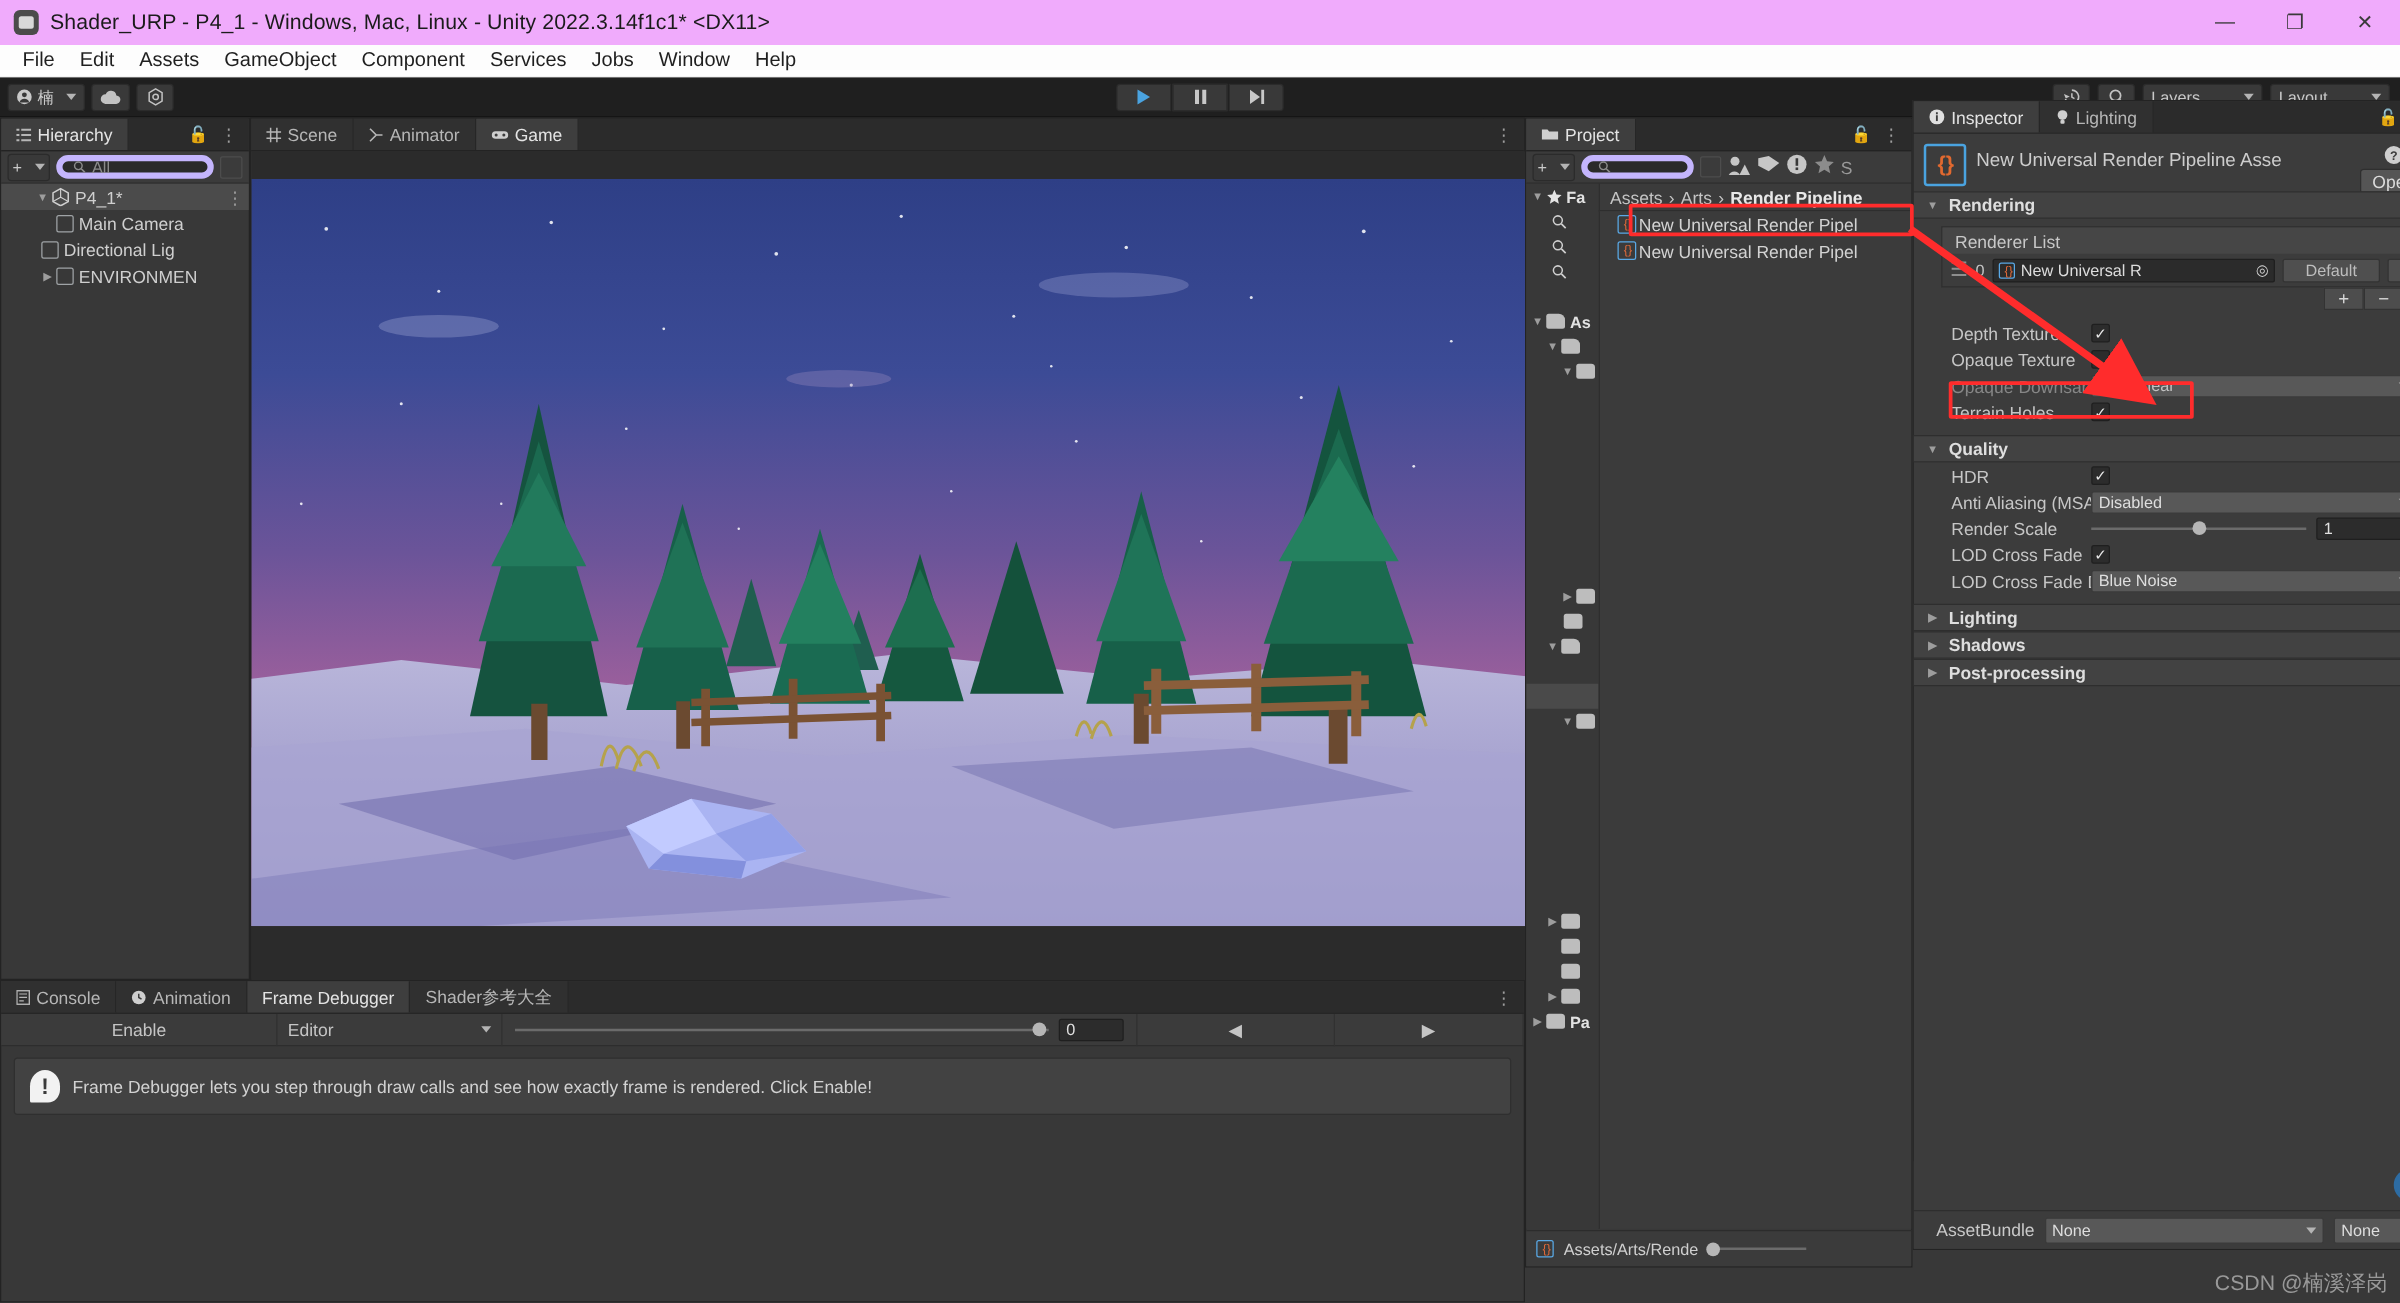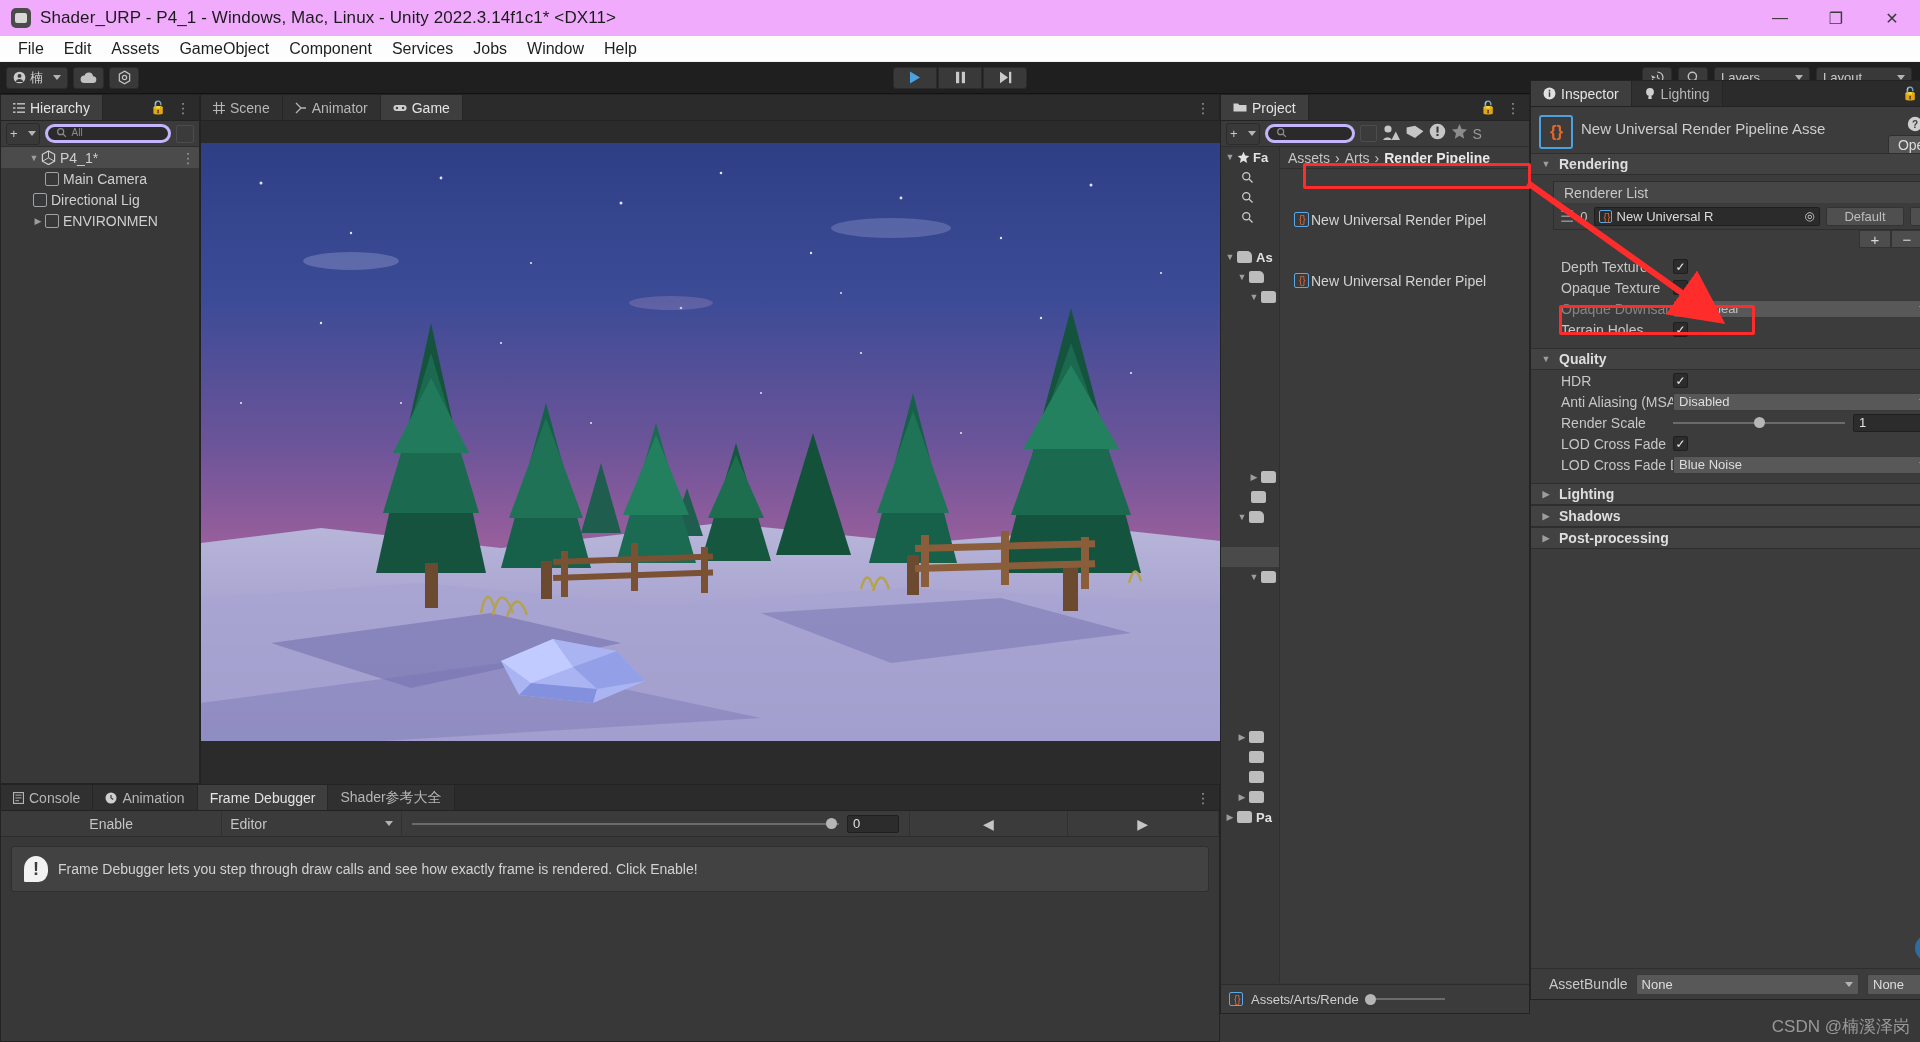--- a/index.html
+++ b/index.html
@@ -80,22 +80,22 @@
   .ptab.active{background:#3e3e3e;color:#e4e4e4;}
   .tabspacer{flex:1;background:#2b2b2b;}
   .tabicons{display:flex;align-items:center;gap:9px;padding:0 9px;background:#2b2b2b;}
   .lockicon,.dotsicon{color:#9a9a9a;font-size:13px;}
 
   .subbar{
     height:26px;background:#3b3b3b;display:flex;align-items:center;
     gap:5px;padding:0 5px;border-bottom:1px solid #2d2d2d;
   }
   .srch{
-    height:19px;background:#2a2a2a;border:3px solid #c4b5fd;border-radius:10px;
-    display:flex;padding:0 8px;gap:5px;color:#8b8b8b;font-size:10px;
+    height:19px;background:#2a2a2a;border:5px solid #c4b5fd;border-radius:10px;
+    display:flex;align-items:center;padding:0 8px;gap:5px;color:#8b8b8b;font-size:13px;
   }
 
   
   #hierarchy{left:0;top:94px;width:200px;height:690px;}
   .hrow{height:21px;display:flex;align-items:center;font-size:14px;color:#cfcfcf;padding-right:4px;white-space:nowrap;}
   .hrow.sel{background:#4b4b4b;}
   .arrow{width:14px;text-align:center;color:#9d9d9d;font-size:9px;flex:none;}
   .cubeicon{
     width:14px;height:14px;margin-right:4px;flex:none;
     border:1.6px solid #9fa3a6;border-radius:2px;
@@ -117,21 +117,21 @@
   .trow.sel{background:#4a4a4a;}
   .folder{width:15px;height:12px;background:#bdbdbd;border-radius:2px 3px 2px 2px;flex:none;margin-right:4px;}
   .folder.open{background:#bdbdbd;border-top-right-radius:5px;}
   .breadcrumb{
     position:absolute;left:58px;top:52px;right:0;height:22px;background:#3b3b3b;
     display:flex;align-items:center;gap:5px;padding:0 8px;font-size:14px;color:#c5c5c5;
     border-bottom:1px solid #2e2e2e;border-left:1px solid #2e2e2e;
   }
   .breadcrumb .last{color:#e8e8e8;font-weight:bold;}
   .assetlist{position:absolute;left:58px;top:74px;right:0;bottom:30px;background:#3b3b3b;border-left:1px solid #2e2e2e;}
-  .arow{height:21px;display:flex;align-items:center;padding-left:14px;font-size:14px;color:#d3d3d3;white-space:nowrap;margin-top:40px;}
+  .arow{height:21px;display:flex;align-items:center;padding-left:14px;font-size:14px;color:#d3d3d3;white-space:nowrap;}
   .asseticon{
     width:15px;height:15px;margin-right:2px;flex:none;position:relative;
     border:1.6px solid #5aa9e6;border-radius:2px;
   }
   .asseticon:after{content:"{}";position:absolute;left:4px;top:2px;font-size:10px;color:#e06a3a;line-height:10px;}
   .projfooter{
     position:absolute;left:0;right:0;bottom:0;height:29px;background:#3b3b3b;
     display:flex;align-items:center;gap:6px;padding:0 8px;border-top:1px solid #2c2c2c;
     font-size:13px;color:#cfcfcf;
   }

